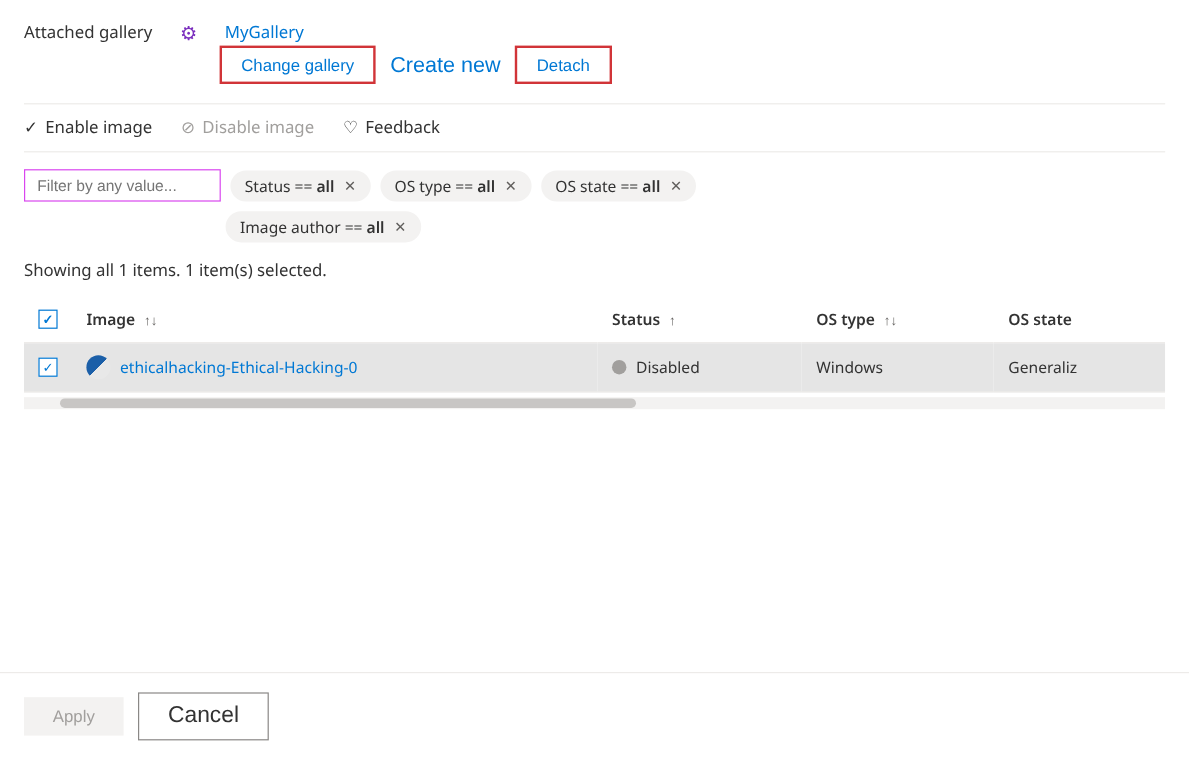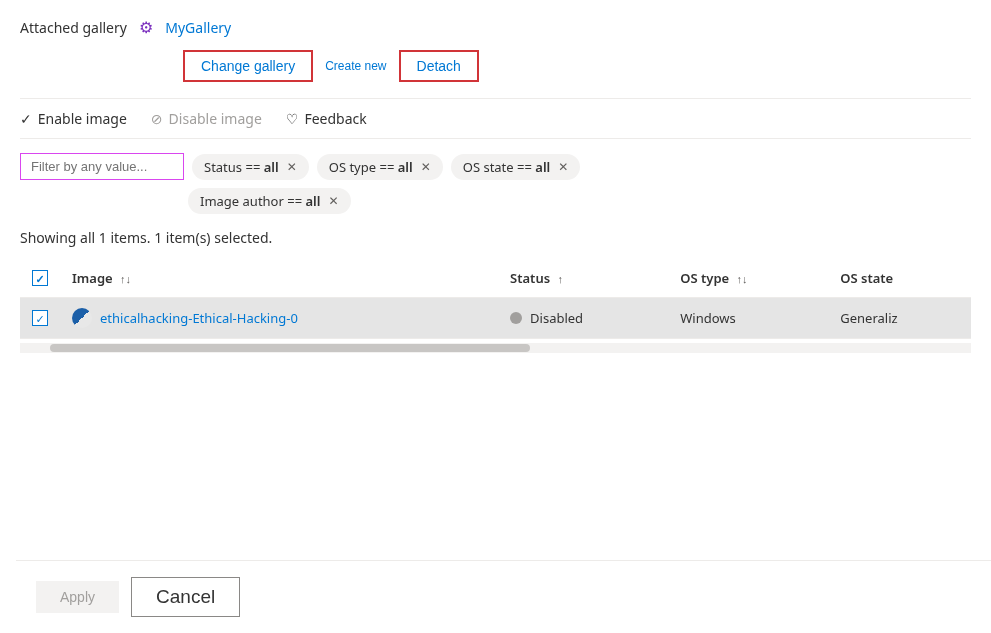--- a/index.html
+++ b/index.html
@@ -16,22 +16,21 @@
       padding: 16px 20px;
       display: flex;
       flex-direction: column;
       gap: 0;
     }
 
     
     .header-row {
       display: flex;
       align-items: center;
-      gap: 12px;
-      margin-bottom: 12px;
+      gap: 23px;
     }
     .attached-gallery-label {
       font-size: 14px;
       color: #333;
     }
     .gallery-icon {
       color: #7b2fbe;
       font-size: 16px;
     }
     .gallery-name {
@@ -55,21 +54,21 @@
       background: #fff;
       padding: 6px 16px;
       cursor: pointer;
       font-size: 14px;
     }
     .btn-link {
       color: #0078d4;
       background: none;
       border: none;
       cursor: pointer;
-      font-size: 12px;
+      font-size: 18px;
       text-decoration: none;
     }
     .btn-outline-red-detach {
       border: 2px solid #d13438;
       color: #0078d4;
       background: #fff;
       padding: 6px 16px;
       cursor: pointer;
       font-size: 14px;
     }
@@ -237,21 +236,21 @@
       width: 480px;
       background: #c8c6c4;
       border-radius: 4px;
       margin-left: 30px;
     }
 
     
     .bottom-bar {
       position: fixed;
       bottom: 0;
-      left: 16px;
+      left: 0;
       right: 0;
       padding: 16px 20px;
       background: #fff;
       border-top: 1px solid #edebe9;
       display: flex;
       align-items: center;
       gap: 12px;
     }
     .btn-apply {
       background: #f3f2f1;

